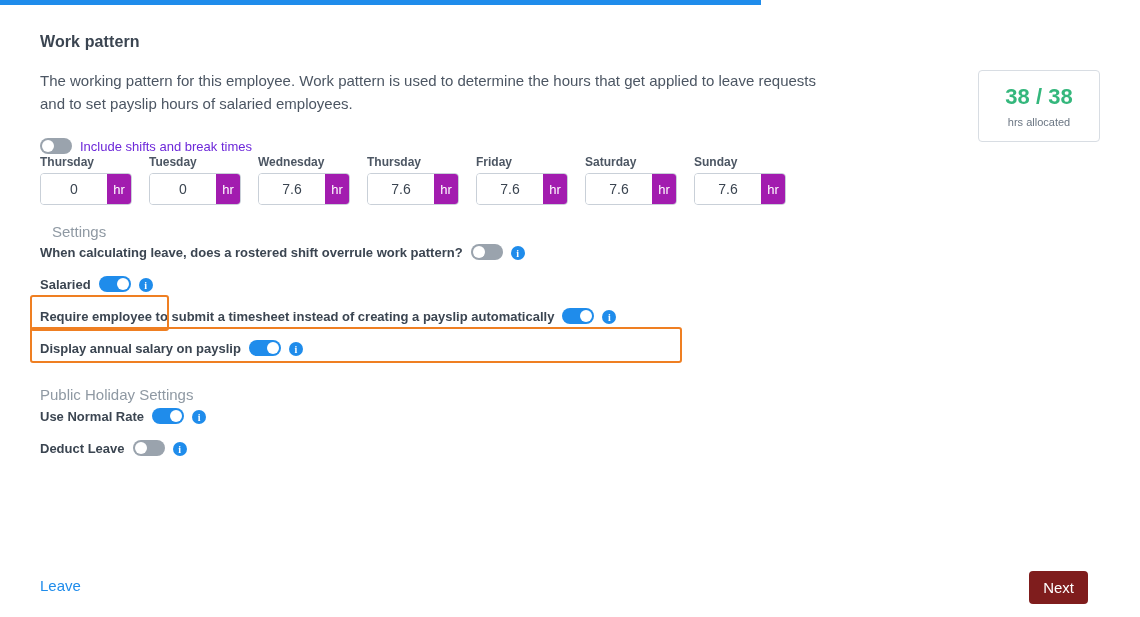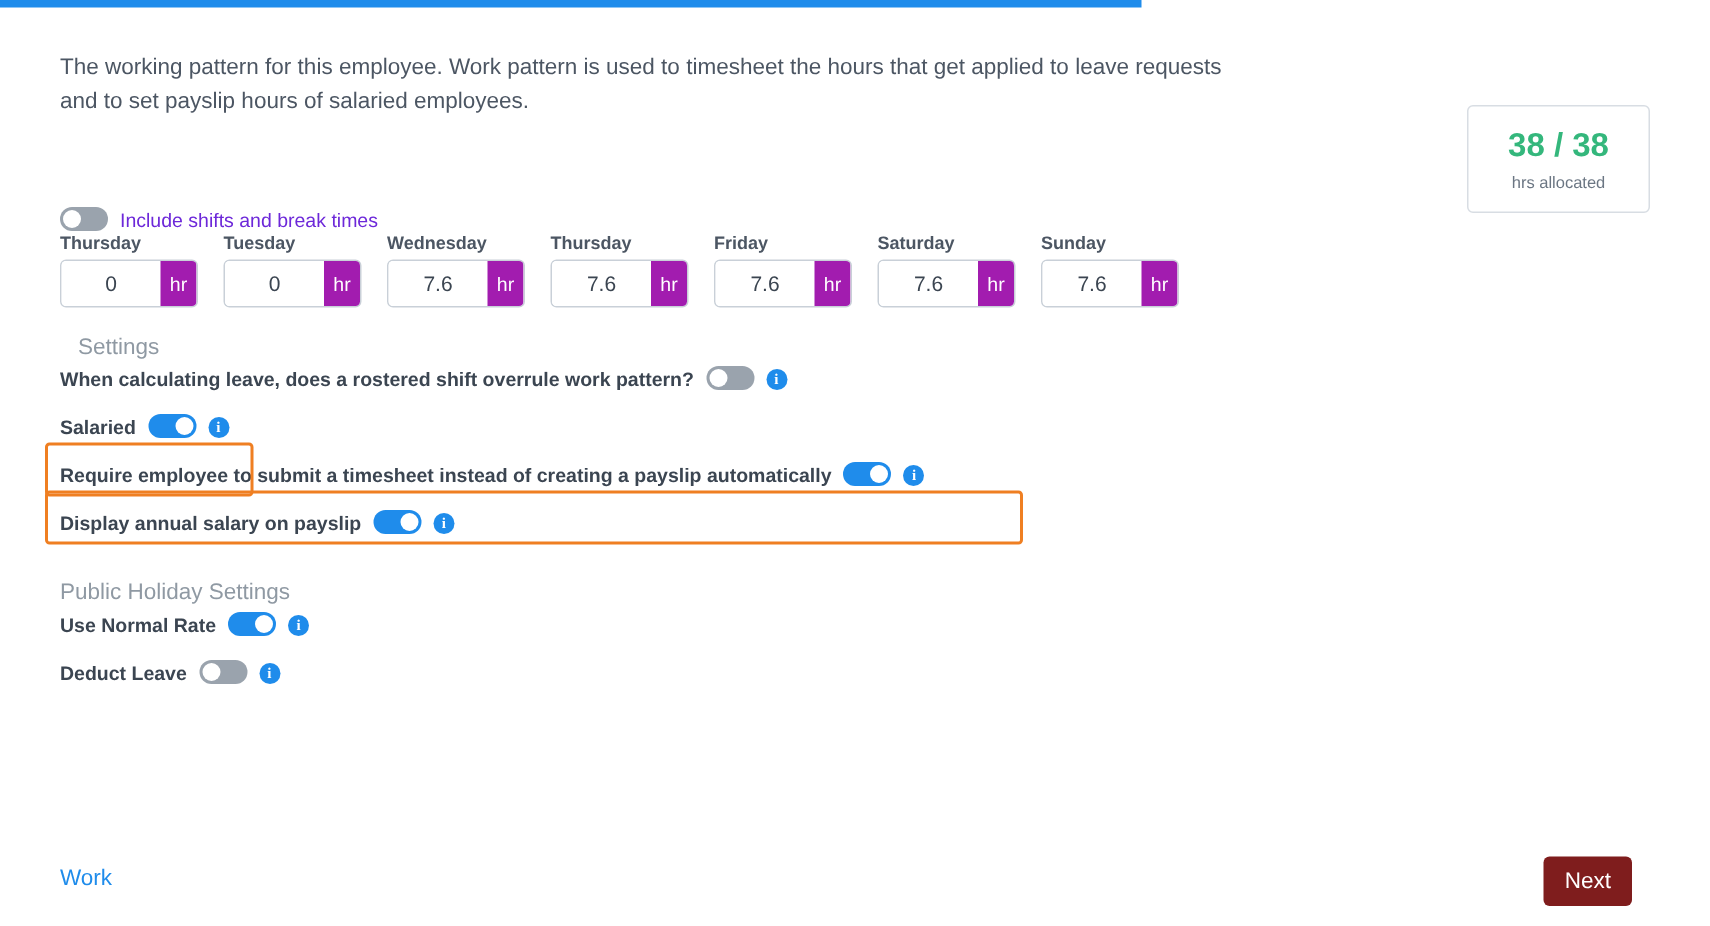--- a/index.html
+++ b/index.html
@@ -252,21 +252,22 @@
   }
 </style>
 </head>
 <body>
 
 <div class="progress-bar"></div>
 
 <div class="page">
 
   <div class="content">
-    <p class="description">The working pattern for this employee. Work pattern is used to timesheet the hours that get applied to leave requests and to set payslip hours of salaried employees.</p>
+    <h1 class="title">Work pattern</h1>
+    <p class="description">The working pattern for this employee. Work pattern is used to determine the hours that get applied to leave requests and to set payslip hours of salaried employees.</p>
   </div>
 
   <div class="alloc-box">
     <div class="alloc-value">38 / 38</div>
     <div class="alloc-label">hrs allocated</div>
   </div>
 
   <div class="content" style="top:0;height:0;">
     <div class="include-row">
       <span class="toggle">
@@ -376,15 +377,15 @@
       <span class="toggle">
           <span class="knob"></span>
         </span>
       <span class="info-icon">i</span>
     </div>
   </div>
 
   <div class="highlight hl-salaried"></div>
   <div class="highlight hl-timesheet"></div>
 
-  <div class="back-link">Work</div>
+  <div class="back-link">Leave</div>
   <button class="next-button">Next</button>
 </div>
 
 </body></html>

